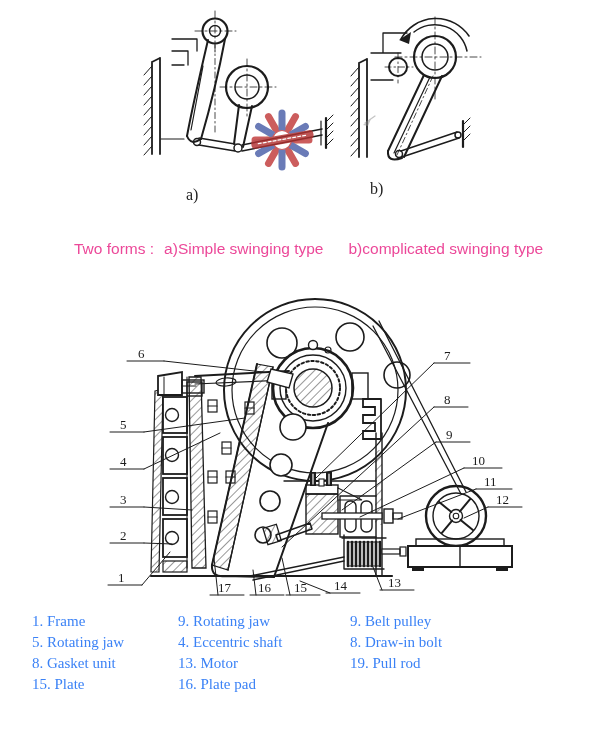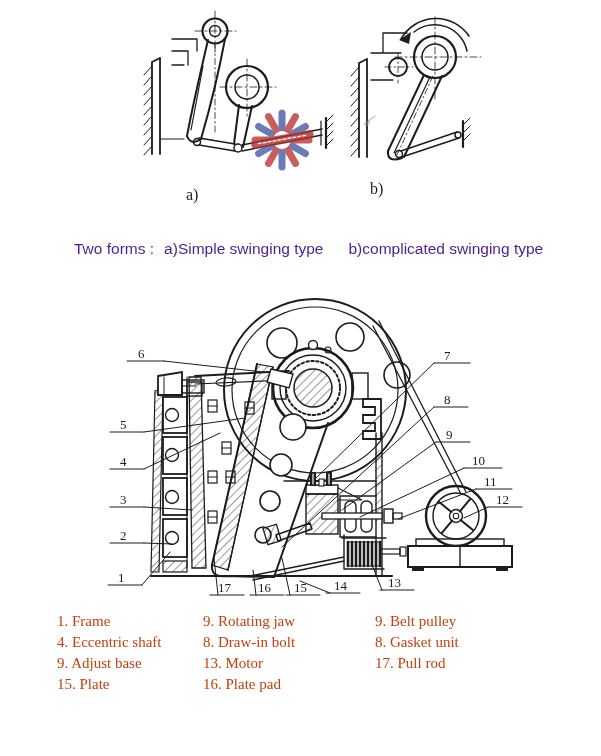--- a/index.html
+++ b/index.html
@@ -1,24 +1,24 @@
 <!DOCTYPE html>
 <html><head>
 <meta charset="utf-8">
 <style>
   html,body{margin:0;padding:0;background:#fff;}
   .page{position:relative;width:601px;height:756px;background:#ffffff;overflow:hidden;
         font-family:"Liberation Serif", serif;color:#1c1c1c;}
   .abs{position:absolute;}
   .fig-label{font-family:"Liberation Serif", serif;font-size:16px;color:#222;}
-  .caption{font-family:"Liberation Sans", sans-serif;font-size:15.5px;color:#4c1d95;white-space:nowrap;}
+  .caption{font-family:"Liberation Sans", sans-serif;font-size:15.5px;color:#ec4899;white-space:nowrap;}
   .caption .seg-a{margin-left:10px;}
   .caption .seg-b{margin-left:25px;}
   .parts{left:0;top:611px;width:601px;display:grid;grid-template-columns:146px 172px auto;
-         padding-left:57px;box-sizing:border-box;font-size:15px;line-height:20.9px;color:#c2410c;}
+         padding-left:32px;box-sizing:border-box;font-size:15px;line-height:20.9px;color:#3b82f6;}
   .parts div{white-space:nowrap;}
   svg{display:block;}
   svg text{font-family:"Liberation Serif", serif;font-size:13px;fill:#1c1c1c;}
 </style>
 </head>
 <body>
 
 <div class="page">
 
   <svg class="abs" style="left:140px;top:8px;" width="205" height="165" viewBox="0 0 205 165" stroke="#1c1c1c" fill="none" stroke-linecap="round">
@@ -292,24 +292,24 @@
       <text x="198" y="307" stroke="none">16</text>
       <path d="M150,310 H184 M158,310 L154,273"></path>
       <text x="158" y="307" stroke="none">17</text>
     </g>
   </svg>
 
   <div class="abs parts">
     <div>1. Frame</div>
     <div>9. Rotating jaw</div>
     <div>9. Belt pulley</div>
+    <div>5. Rotating jaw</div>
     <div>4. Eccentric shaft</div>
     <div>8. Draw-in bolt</div>
     <div>8. Gasket unit</div>
-    <div>9. Adjust base</div>
     <div>13. Motor</div>
-    <div>17. Pull rod</div>
+    <div>19. Pull rod</div>
     <div>15. Plate</div>
     <div>16. Plate pad</div>
     <div></div>
   </div>
 
 </div>
 
 </body></html>

